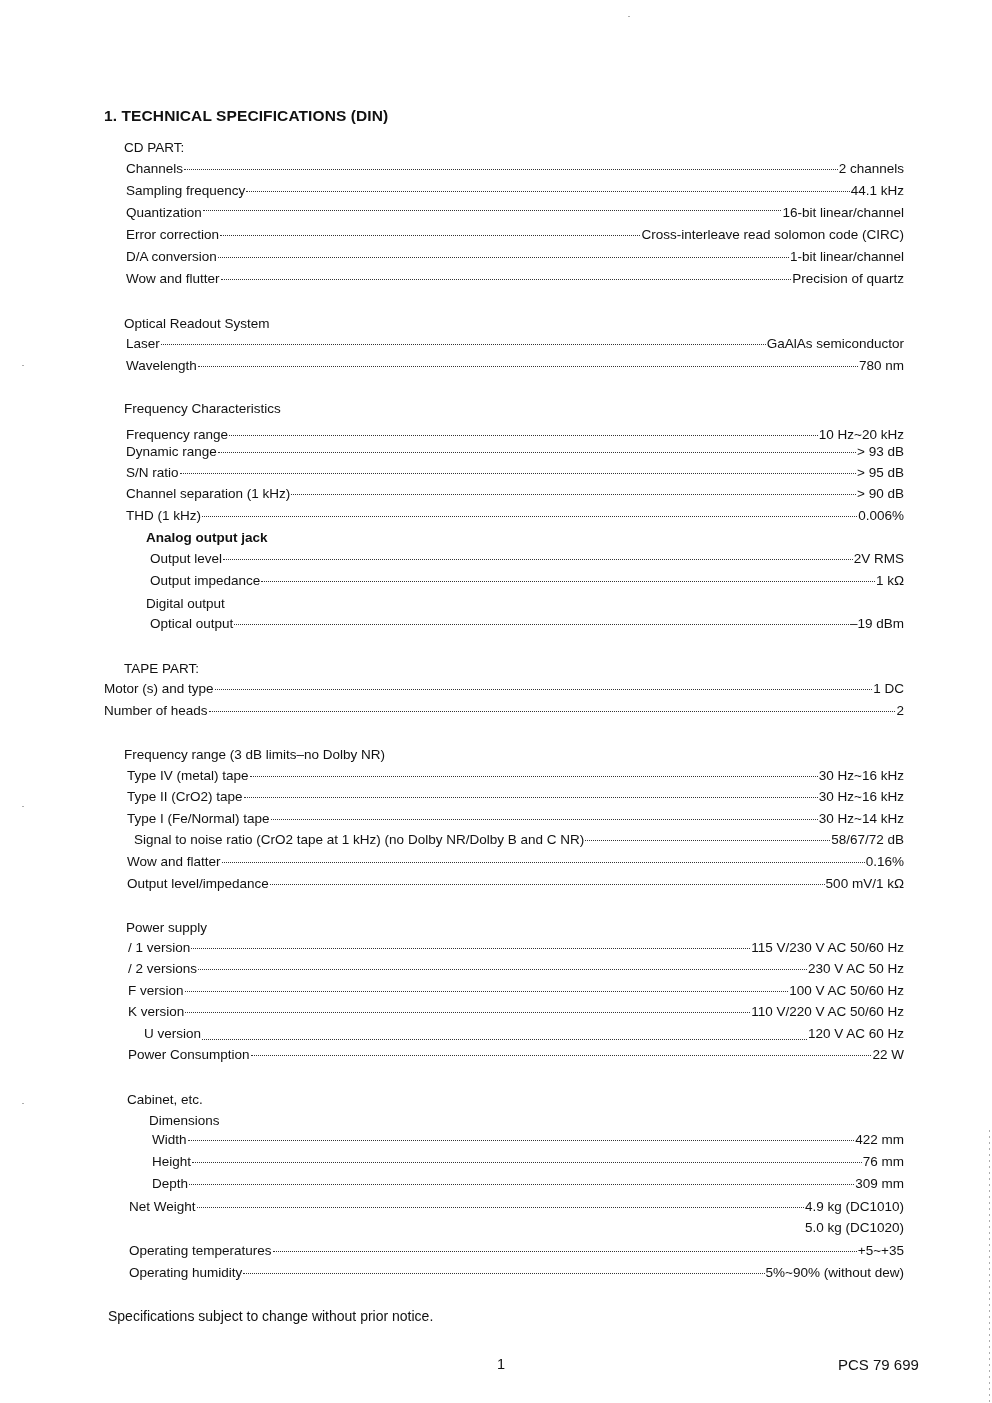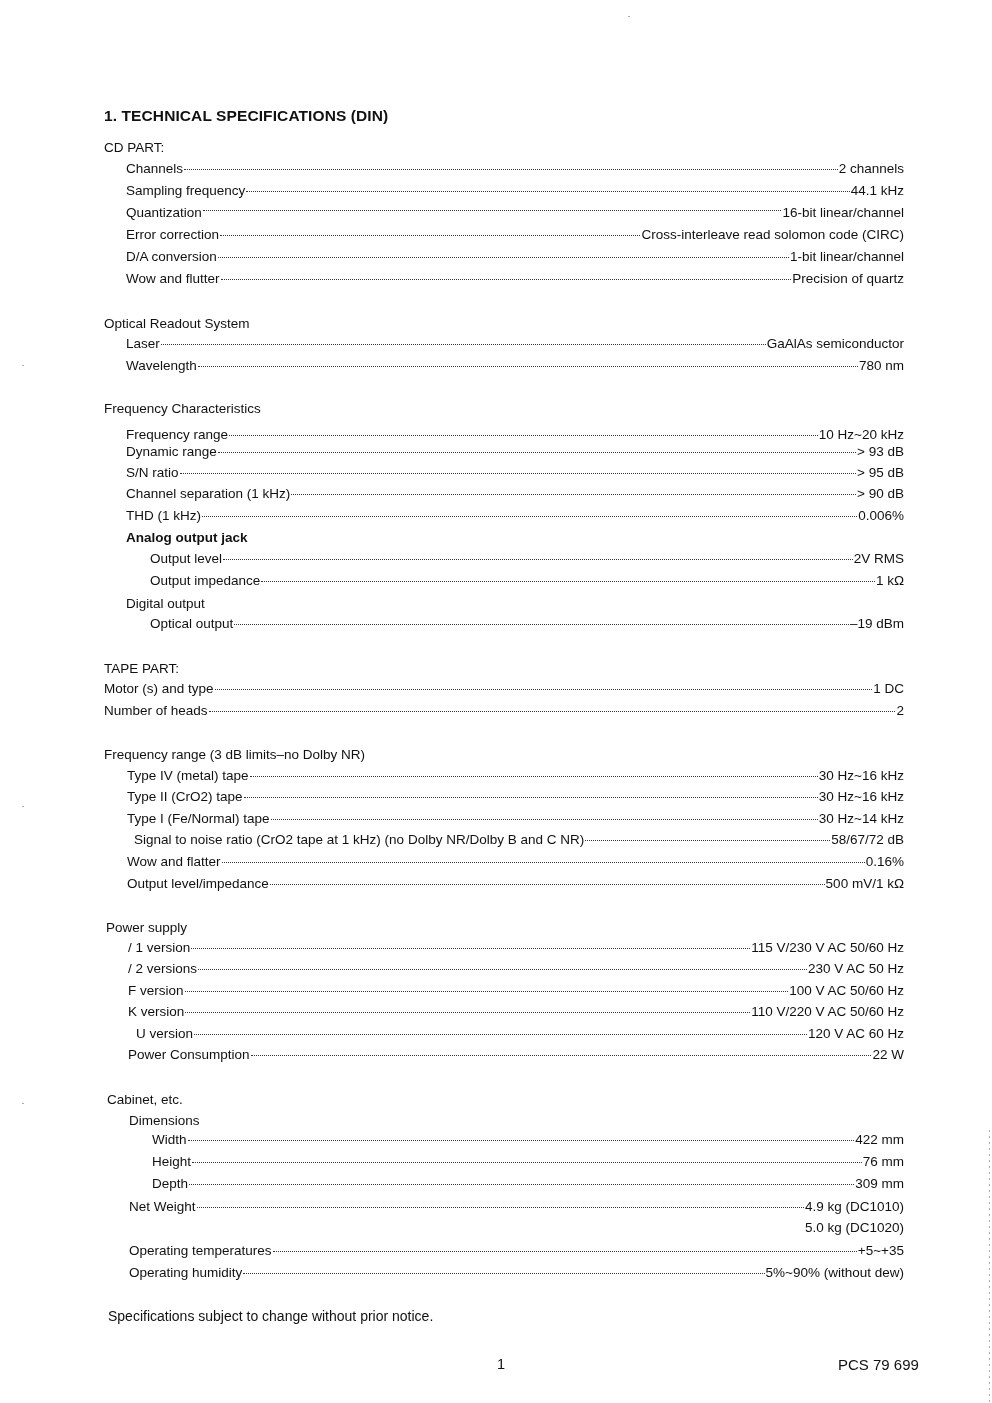--- a/index.html
+++ b/index.html
@@ -13,21 +13,21 @@
       position: absolute; right: 2px; top: 1130px; width: 1px; height: 273px;
       background: repeating-linear-gradient(to bottom, #888 0 2px, transparent 2px 6px);
       opacity: 0.7;
     }
     .speck { position: absolute; width: 2px; height: 1px; background: #777; opacity: 0.6; }
     h1.title {
       position: absolute; left: 104px; top: 107px; margin: 0;
       font-size: 15.5px; font-weight: bold; letter-spacing: 0.1px;
     }
     .section-label {
-      position: absolute; font-size: 13.5px; white-space: nowrap;
+      position: absolute; font-size: 13.5px; white-space: nowrap; margin-left: 20px;
     }
     .row {
       position: absolute; right: 88px; display: flex; align-items: baseline;
       font-size: 13.5px; height: 18px; line-height: 18px; white-space: nowrap;
     }
     .row .label { flex: 0 0 auto; }
     .row .leader {
       flex: 1 1 auto; overflow: hidden; margin: 0 1px;
       border-bottom: 1.5px dotted #333; transform: translateY(-3px); min-width: 10px;
     }
@@ -192,21 +192,21 @@
   <div class="row" style="left:128px; top:982px;">
       <span class="label">F version</span>
       <span class="leader"></span>
       <span class="value">100 V AC 50/60 Hz</span>
     </div>
   <div class="row" style="left:128px; top:1003px;">
       <span class="label">K version</span>
       <span class="leader"></span>
       <span class="value">110 V/220 V AC 50/60 Hz</span>
     </div>
-  <div class="row" style="left:136px; top:1025px;">
+  <div class="row" style="left:144px; top:1025px;align-items:flex-end;">
       <span class="label">U version</span>
       <span class="leader"></span>
       <span class="value">120 V AC 60 Hz</span>
     </div>
   <div class="row" style="left:128px; top:1046px;">
       <span class="label">Power Consumption</span>
       <span class="leader"></span>
       <span class="value">22 W</span>
     </div>
 

